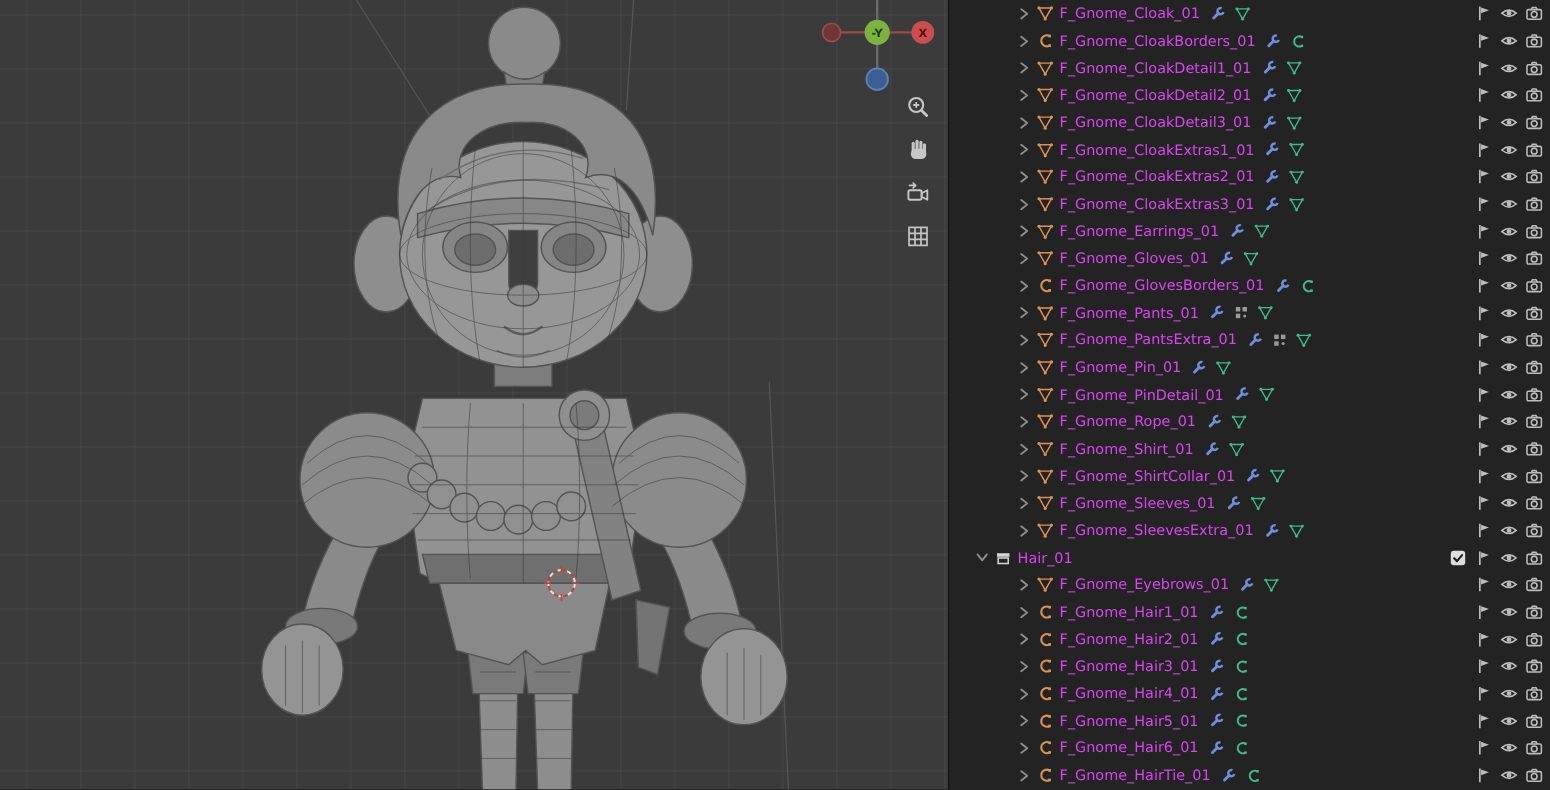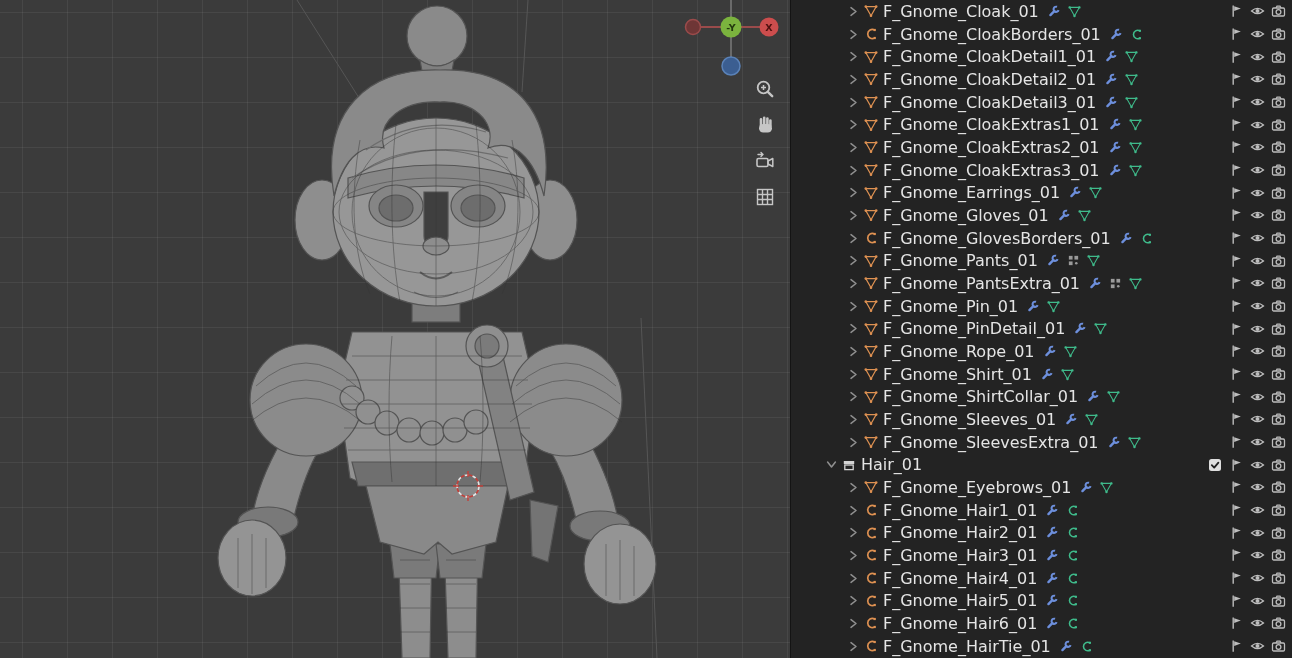--- a/index.html
+++ b/index.html
@@ -17,29 +17,29 @@
   .model-svg{position:absolute;left:0;top:0}
   .gizmo{position:absolute;left:681px;top:0;width:100px;height:80px}
   .vtool{position:absolute;left:751px;width:28px;height:28px;display:flex;
     align-items:center;justify-content:center;border-radius:6px;cursor:pointer}
   .vtool svg{display:block}
 
   
   .outliner{position:absolute;left:790px;top:0;width:502px;height:658px;
     background:#232323;border-left:1px solid #141414;overflow:hidden}
   .row{display:flex;align-items:center;height:22.68px;padding-right:3px;
-    color:#e5e5e5;font-size:16px;white-space:nowrap;cursor:default}
+    color:#d946ef;font-size:12px;white-space:nowrap;cursor:default}
   .row .chev{width:16px;display:flex;justify-content:center;align-items:center}
   .row .obj{width:19px;display:flex;justify-content:center;align-items:center;margin-right:3px}
   .row .label{margin-right:2px}
   .row .badge{margin-left:7px;display:flex;align-items:center}
   .row .spacer{flex:1}
   .row .check{width:22px;display:flex;justify-content:center;align-items:center}
   .row .toggle{width:21px;display:flex;justify-content:center;align-items:center}
-  .indent-1{padding-left:32px}
+  .indent-1{padding-left:19px}
   .indent-2{padding-left:54px}
 </style>
 </head>
 <body>
 
 <div class="stage">
 
   <div class="viewport">
 
     <svg class="model-svg" width="790" height="658" viewBox="0 0 790 658">

